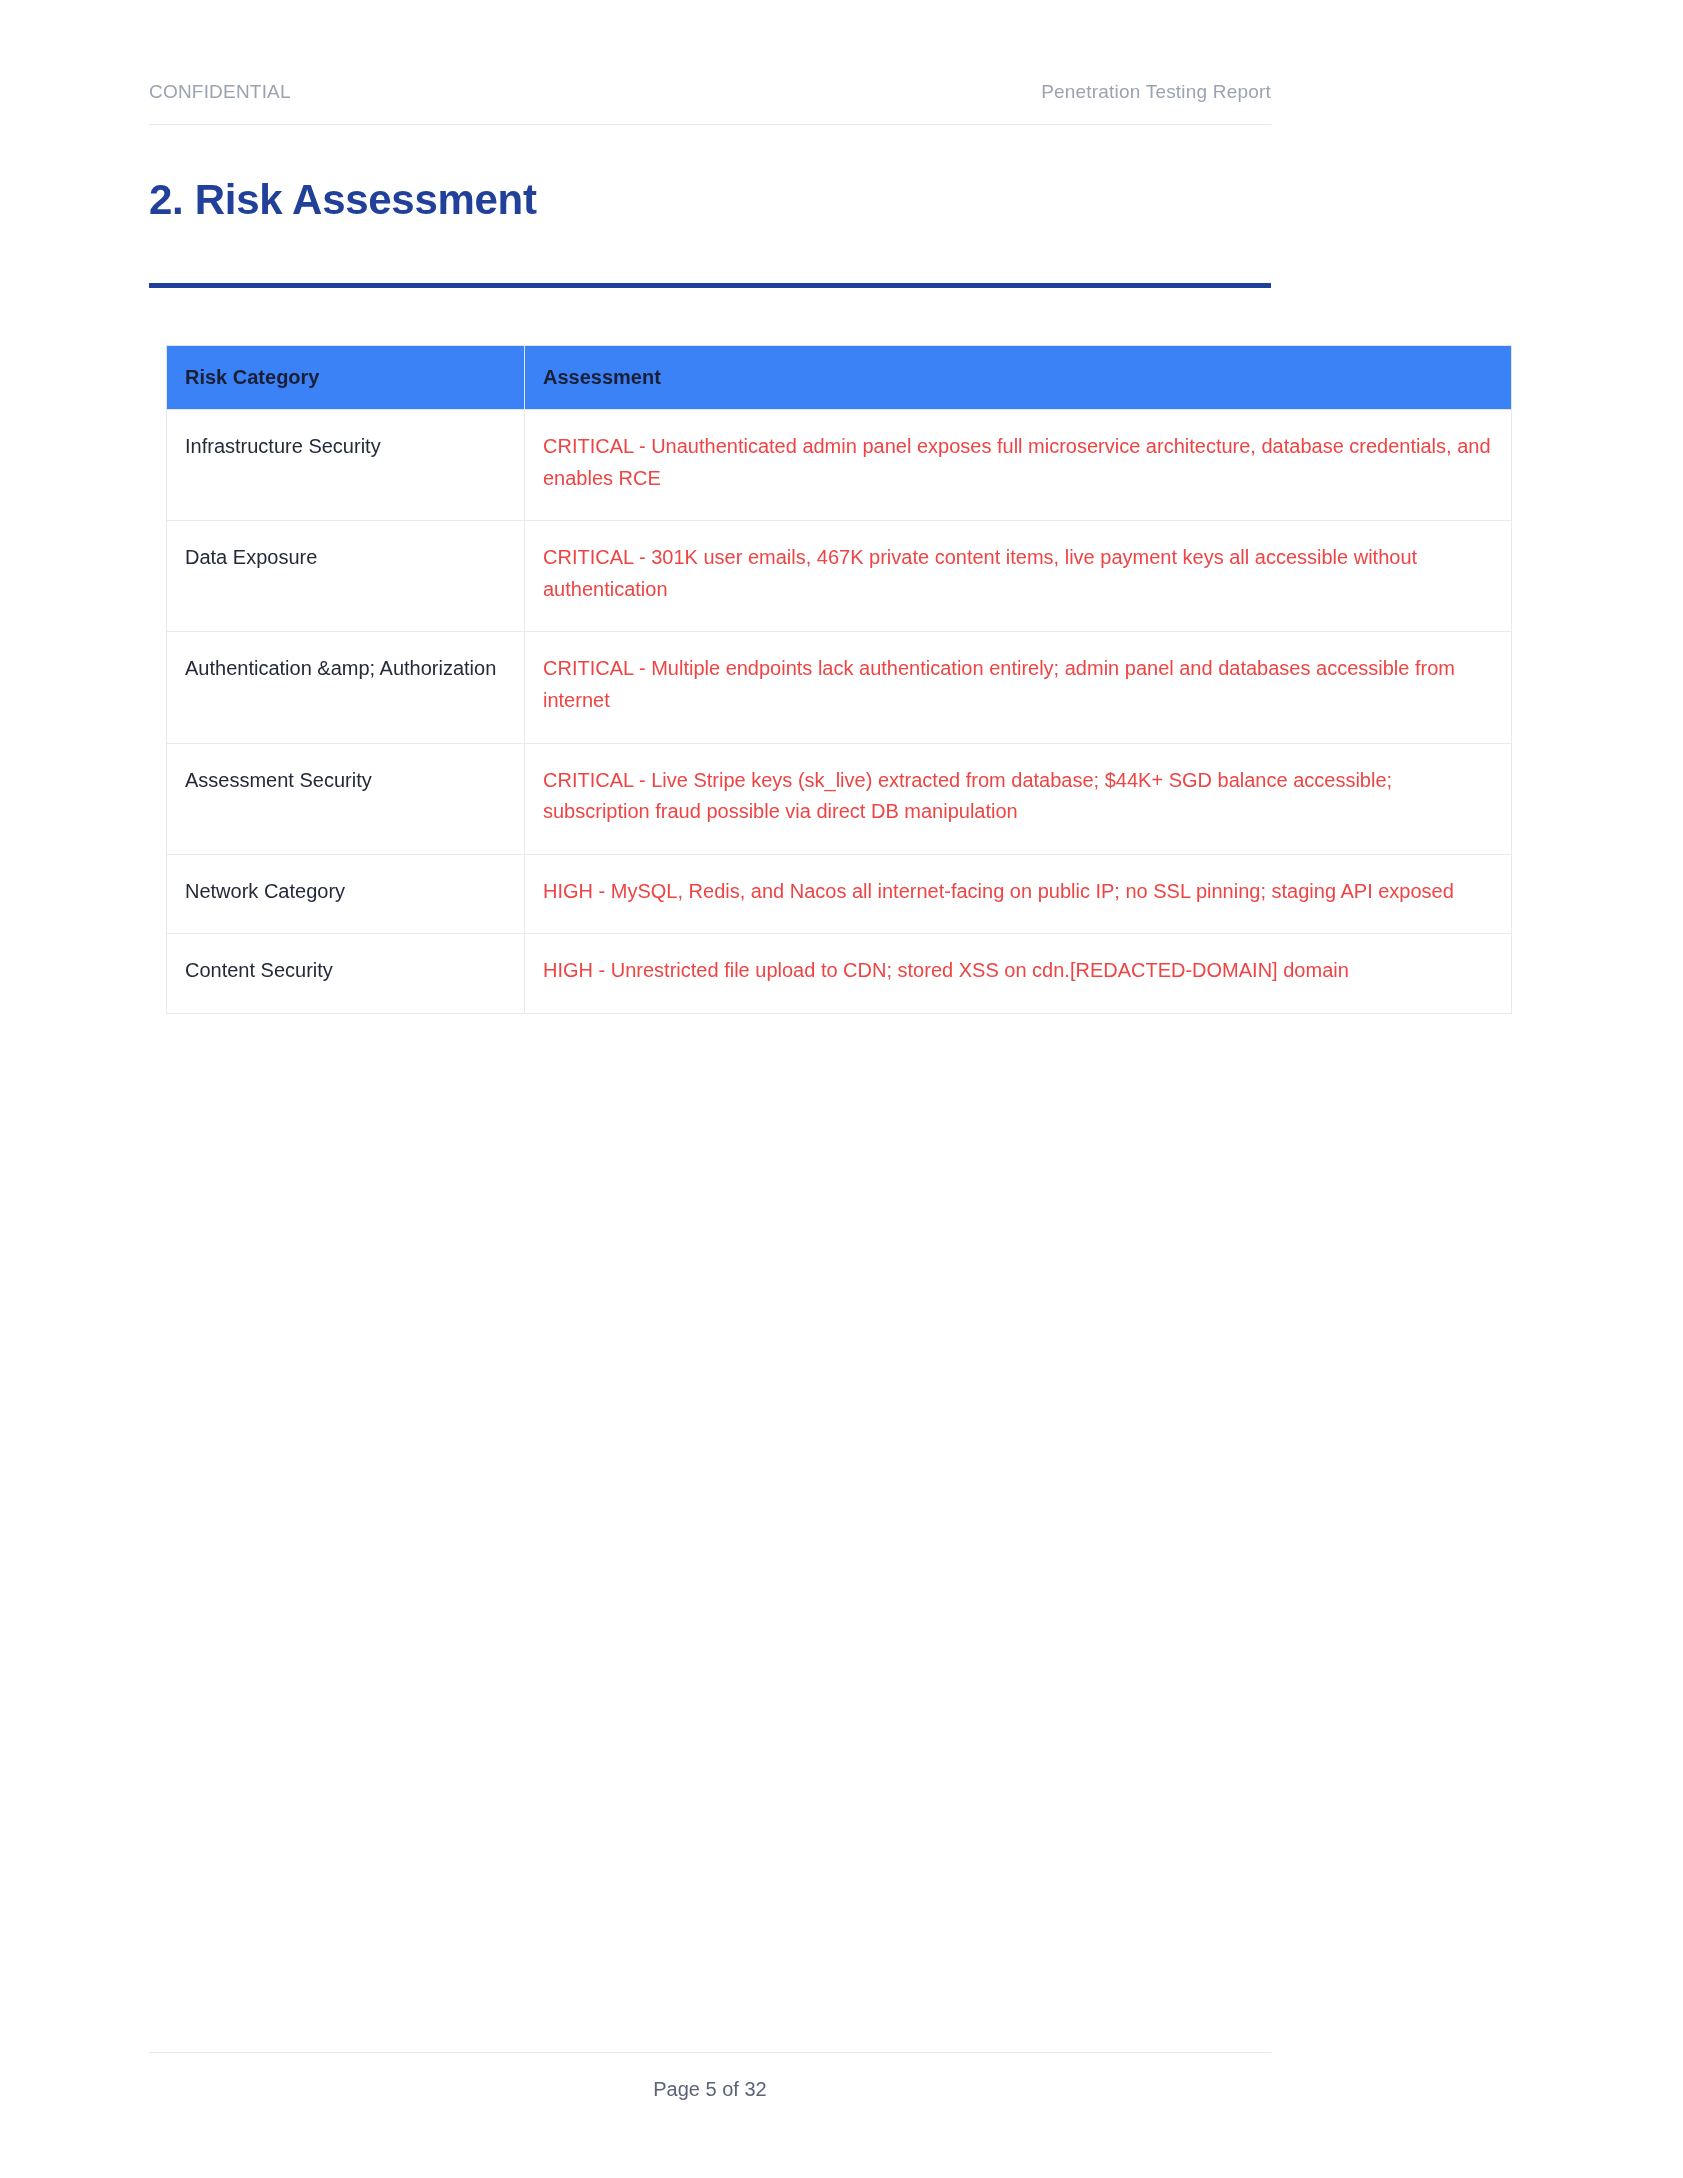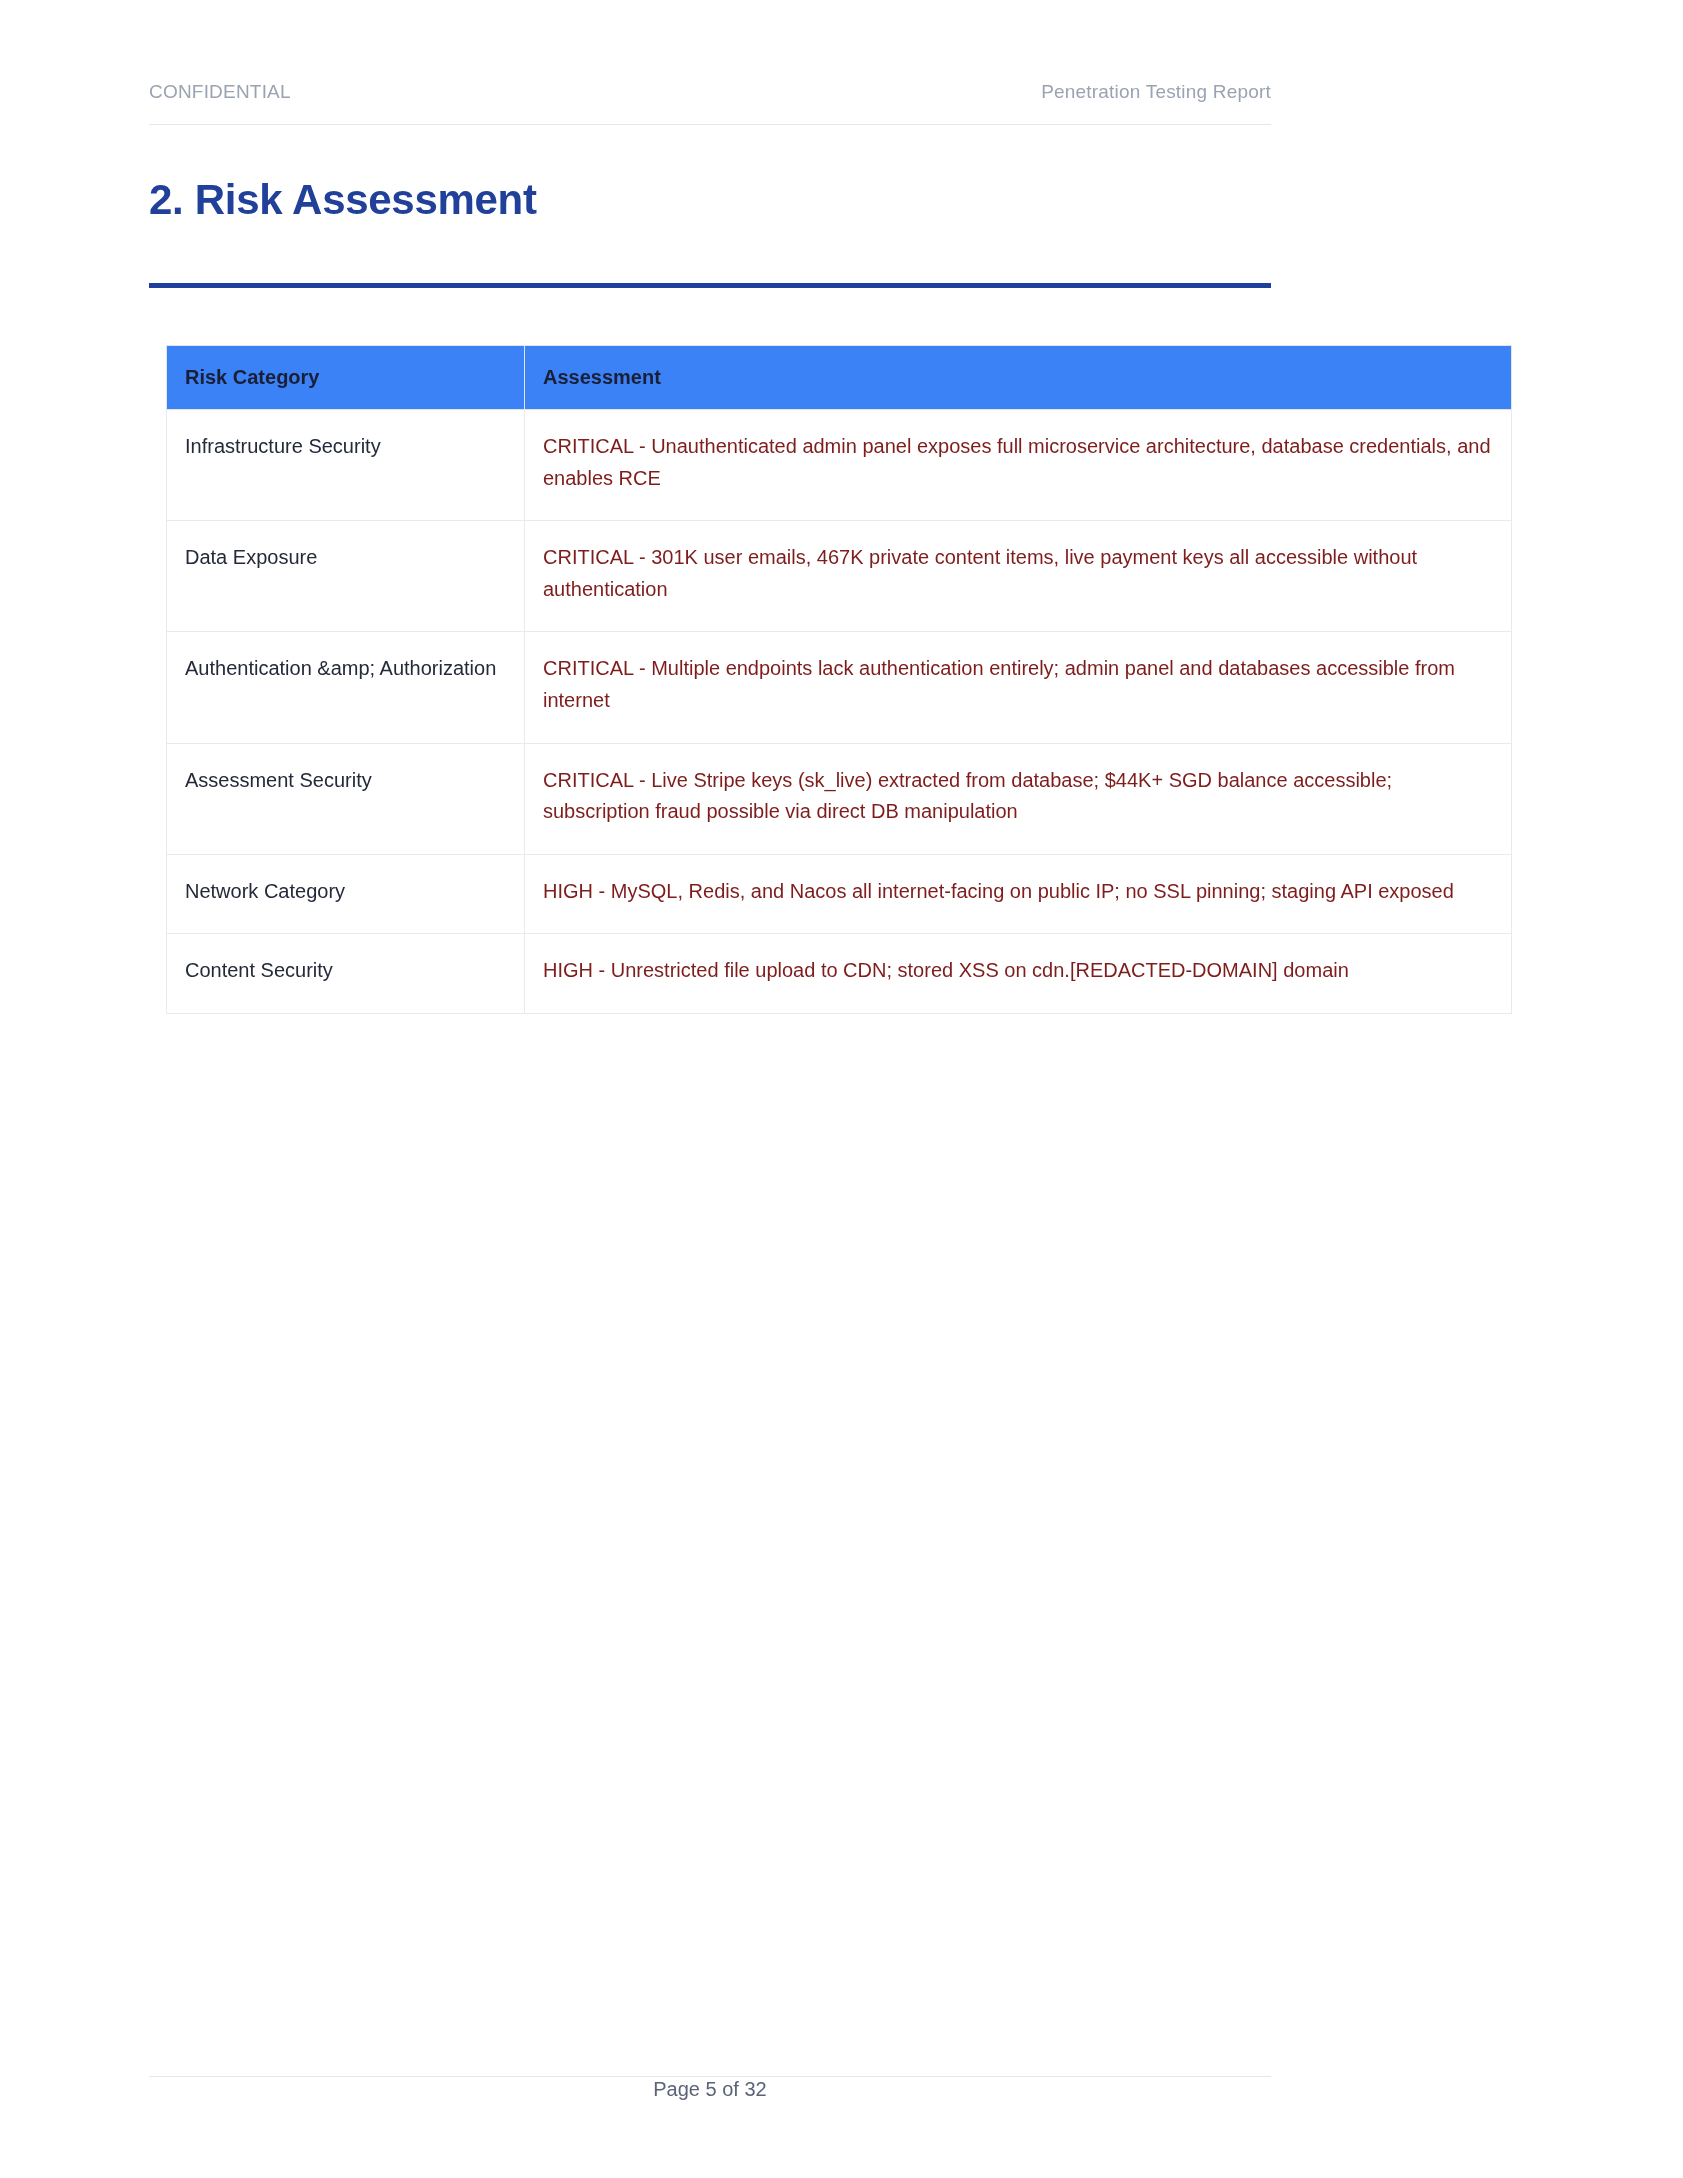--- a/index.html
+++ b/index.html
@@ -88,34 +88,35 @@
     font-weight: bold;
     color: #1a1f36;
     padding: 18px 18px 19px 18px;
     border: 1px solid #e2e6ea;
     vertical-align: middle;
     line-height: 1.3;
   }
   table.risk-table td {
     font-size: 20px;
     font-weight: normal;
-    color: #7f1d1d;
+    color: #ef4444;
     padding: 21px 18px 26px 18px;
     border: 1px solid #e8ebee;
     vertical-align: top;
     line-height: 1.58;
   }
   table.risk-table td.cat-cell { color: #242a3a; }
 
   
   .doc-footer {
     position: absolute;
     bottom: 77px;
     left: 149px;
     right: 149px;
+    padding-top: 24px;
     border-top: 1.5px solid #e4e7ec;
     text-align: center;
   }
   .doc-footer .ftr-text {
     font-size: 20px;
     color: #5b6377;
     line-height: 1.2;
   }
 </style>
 </head>

